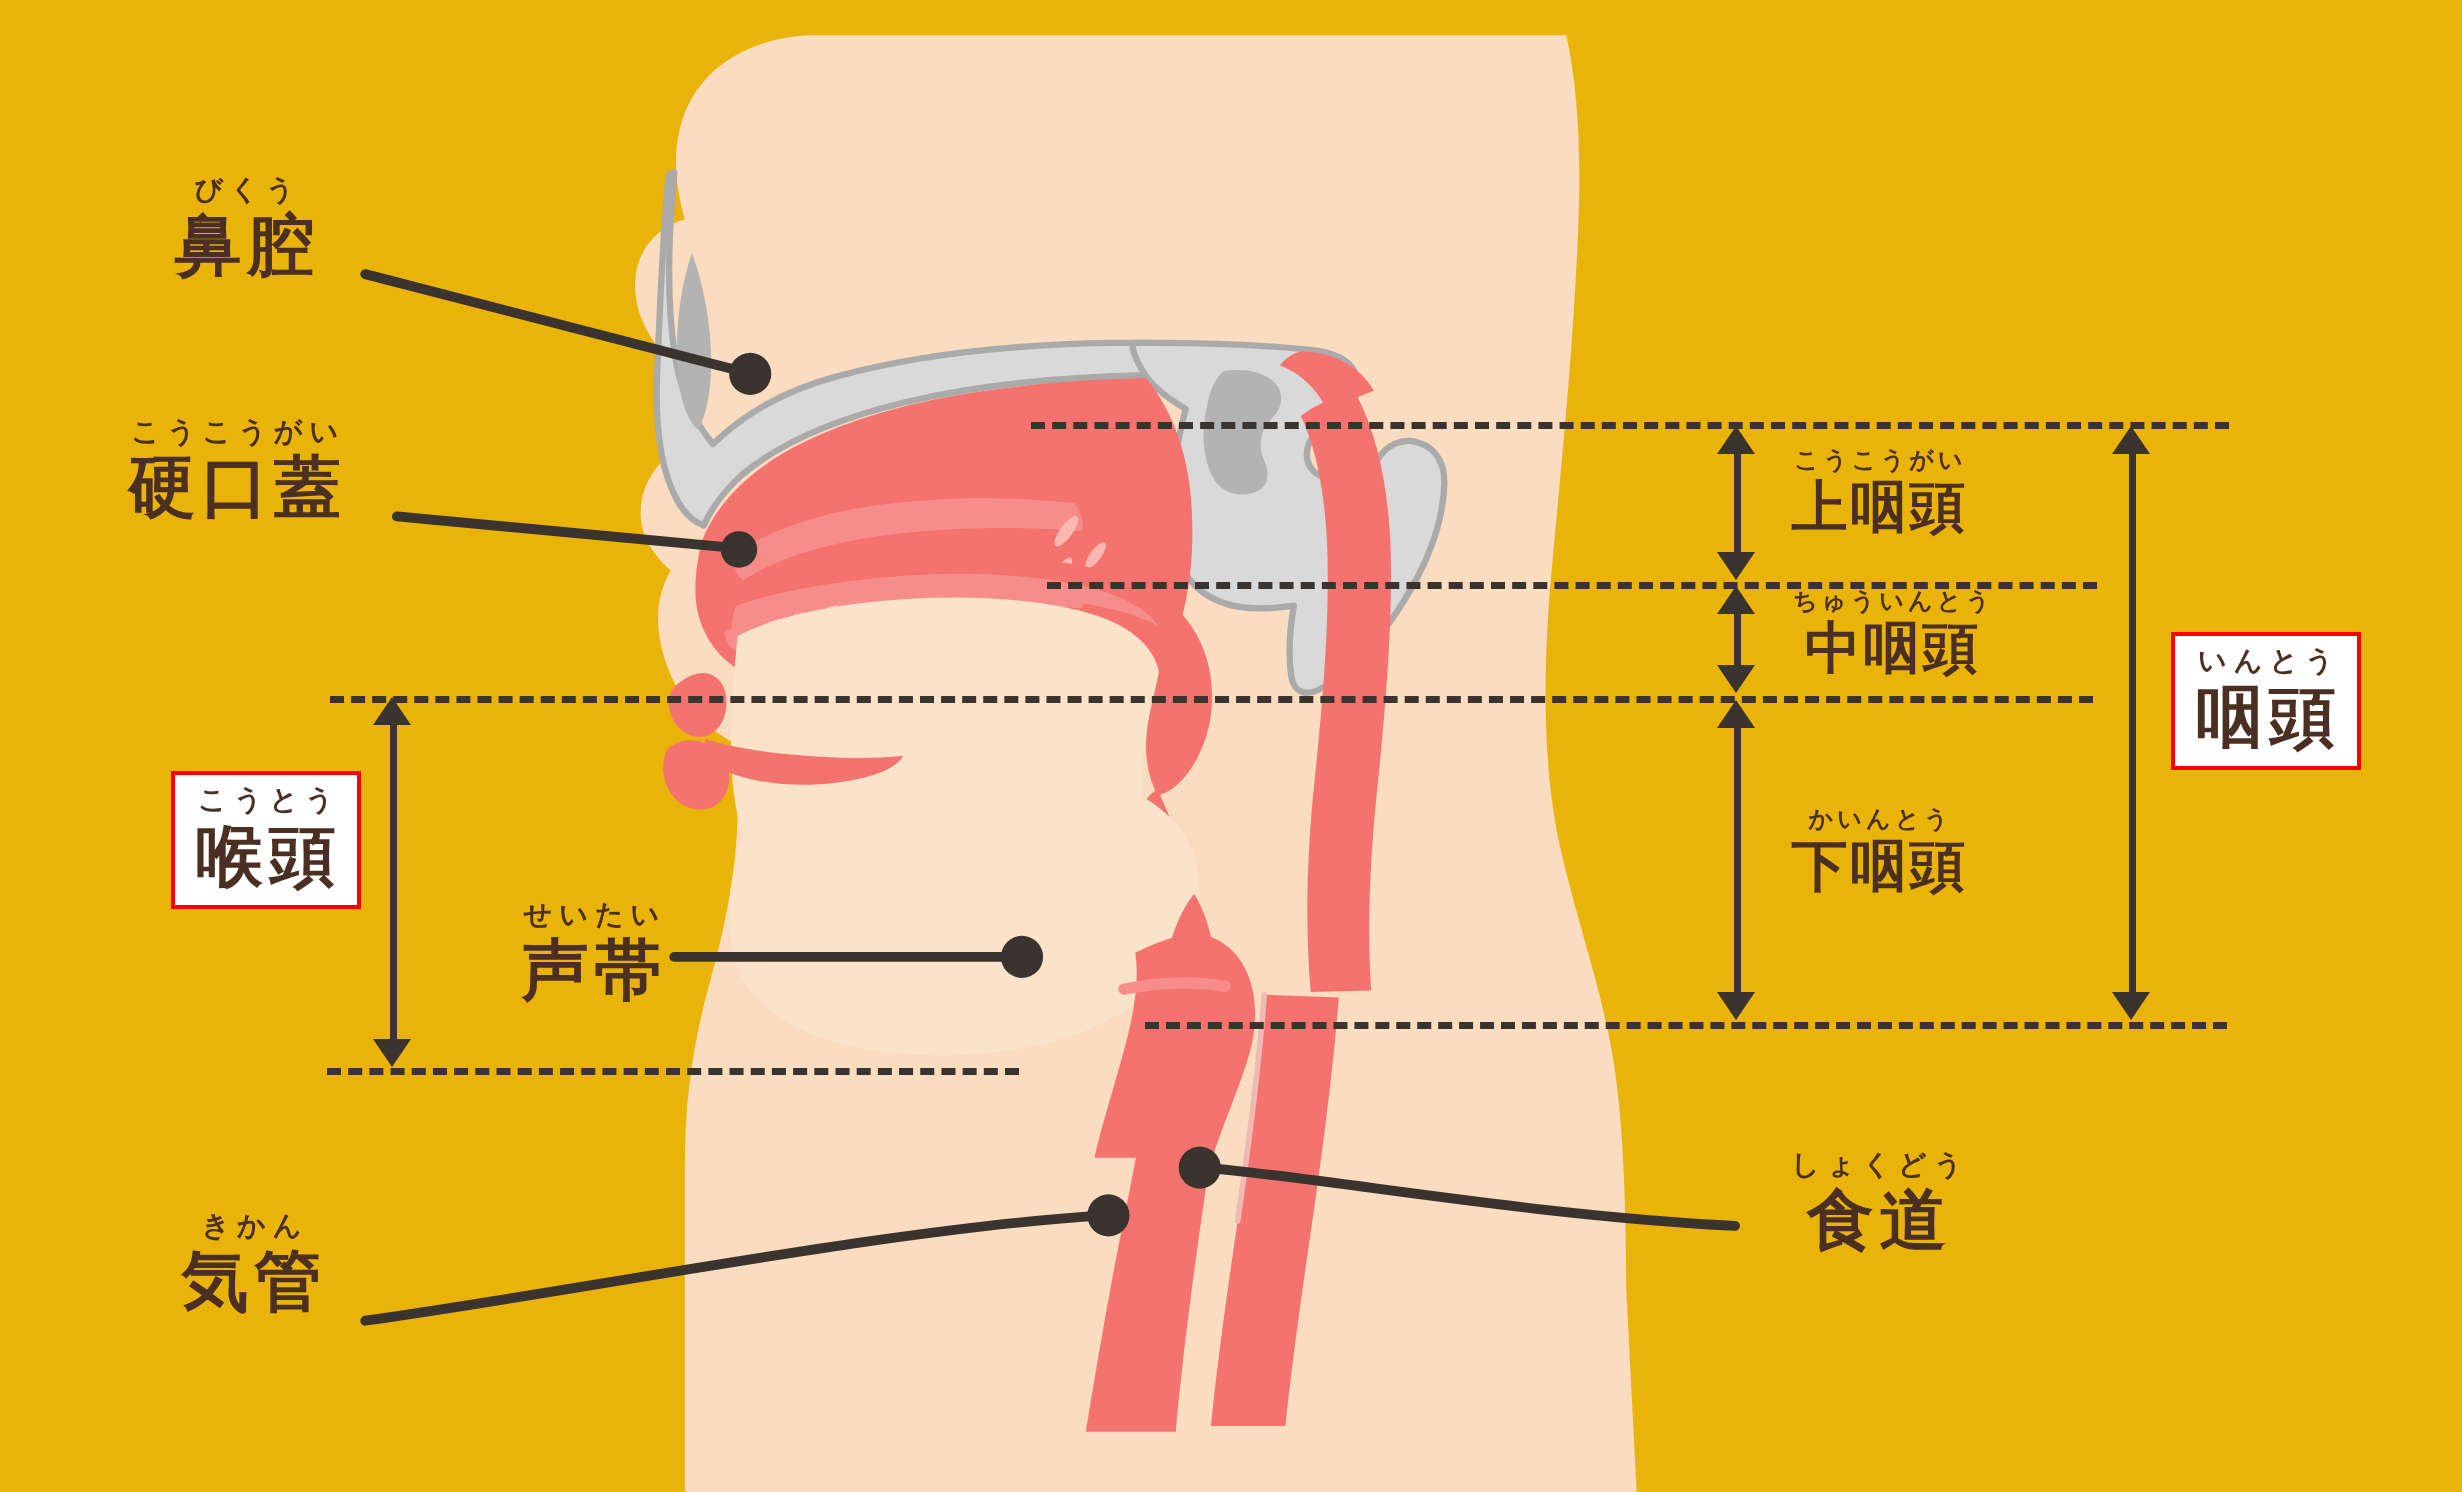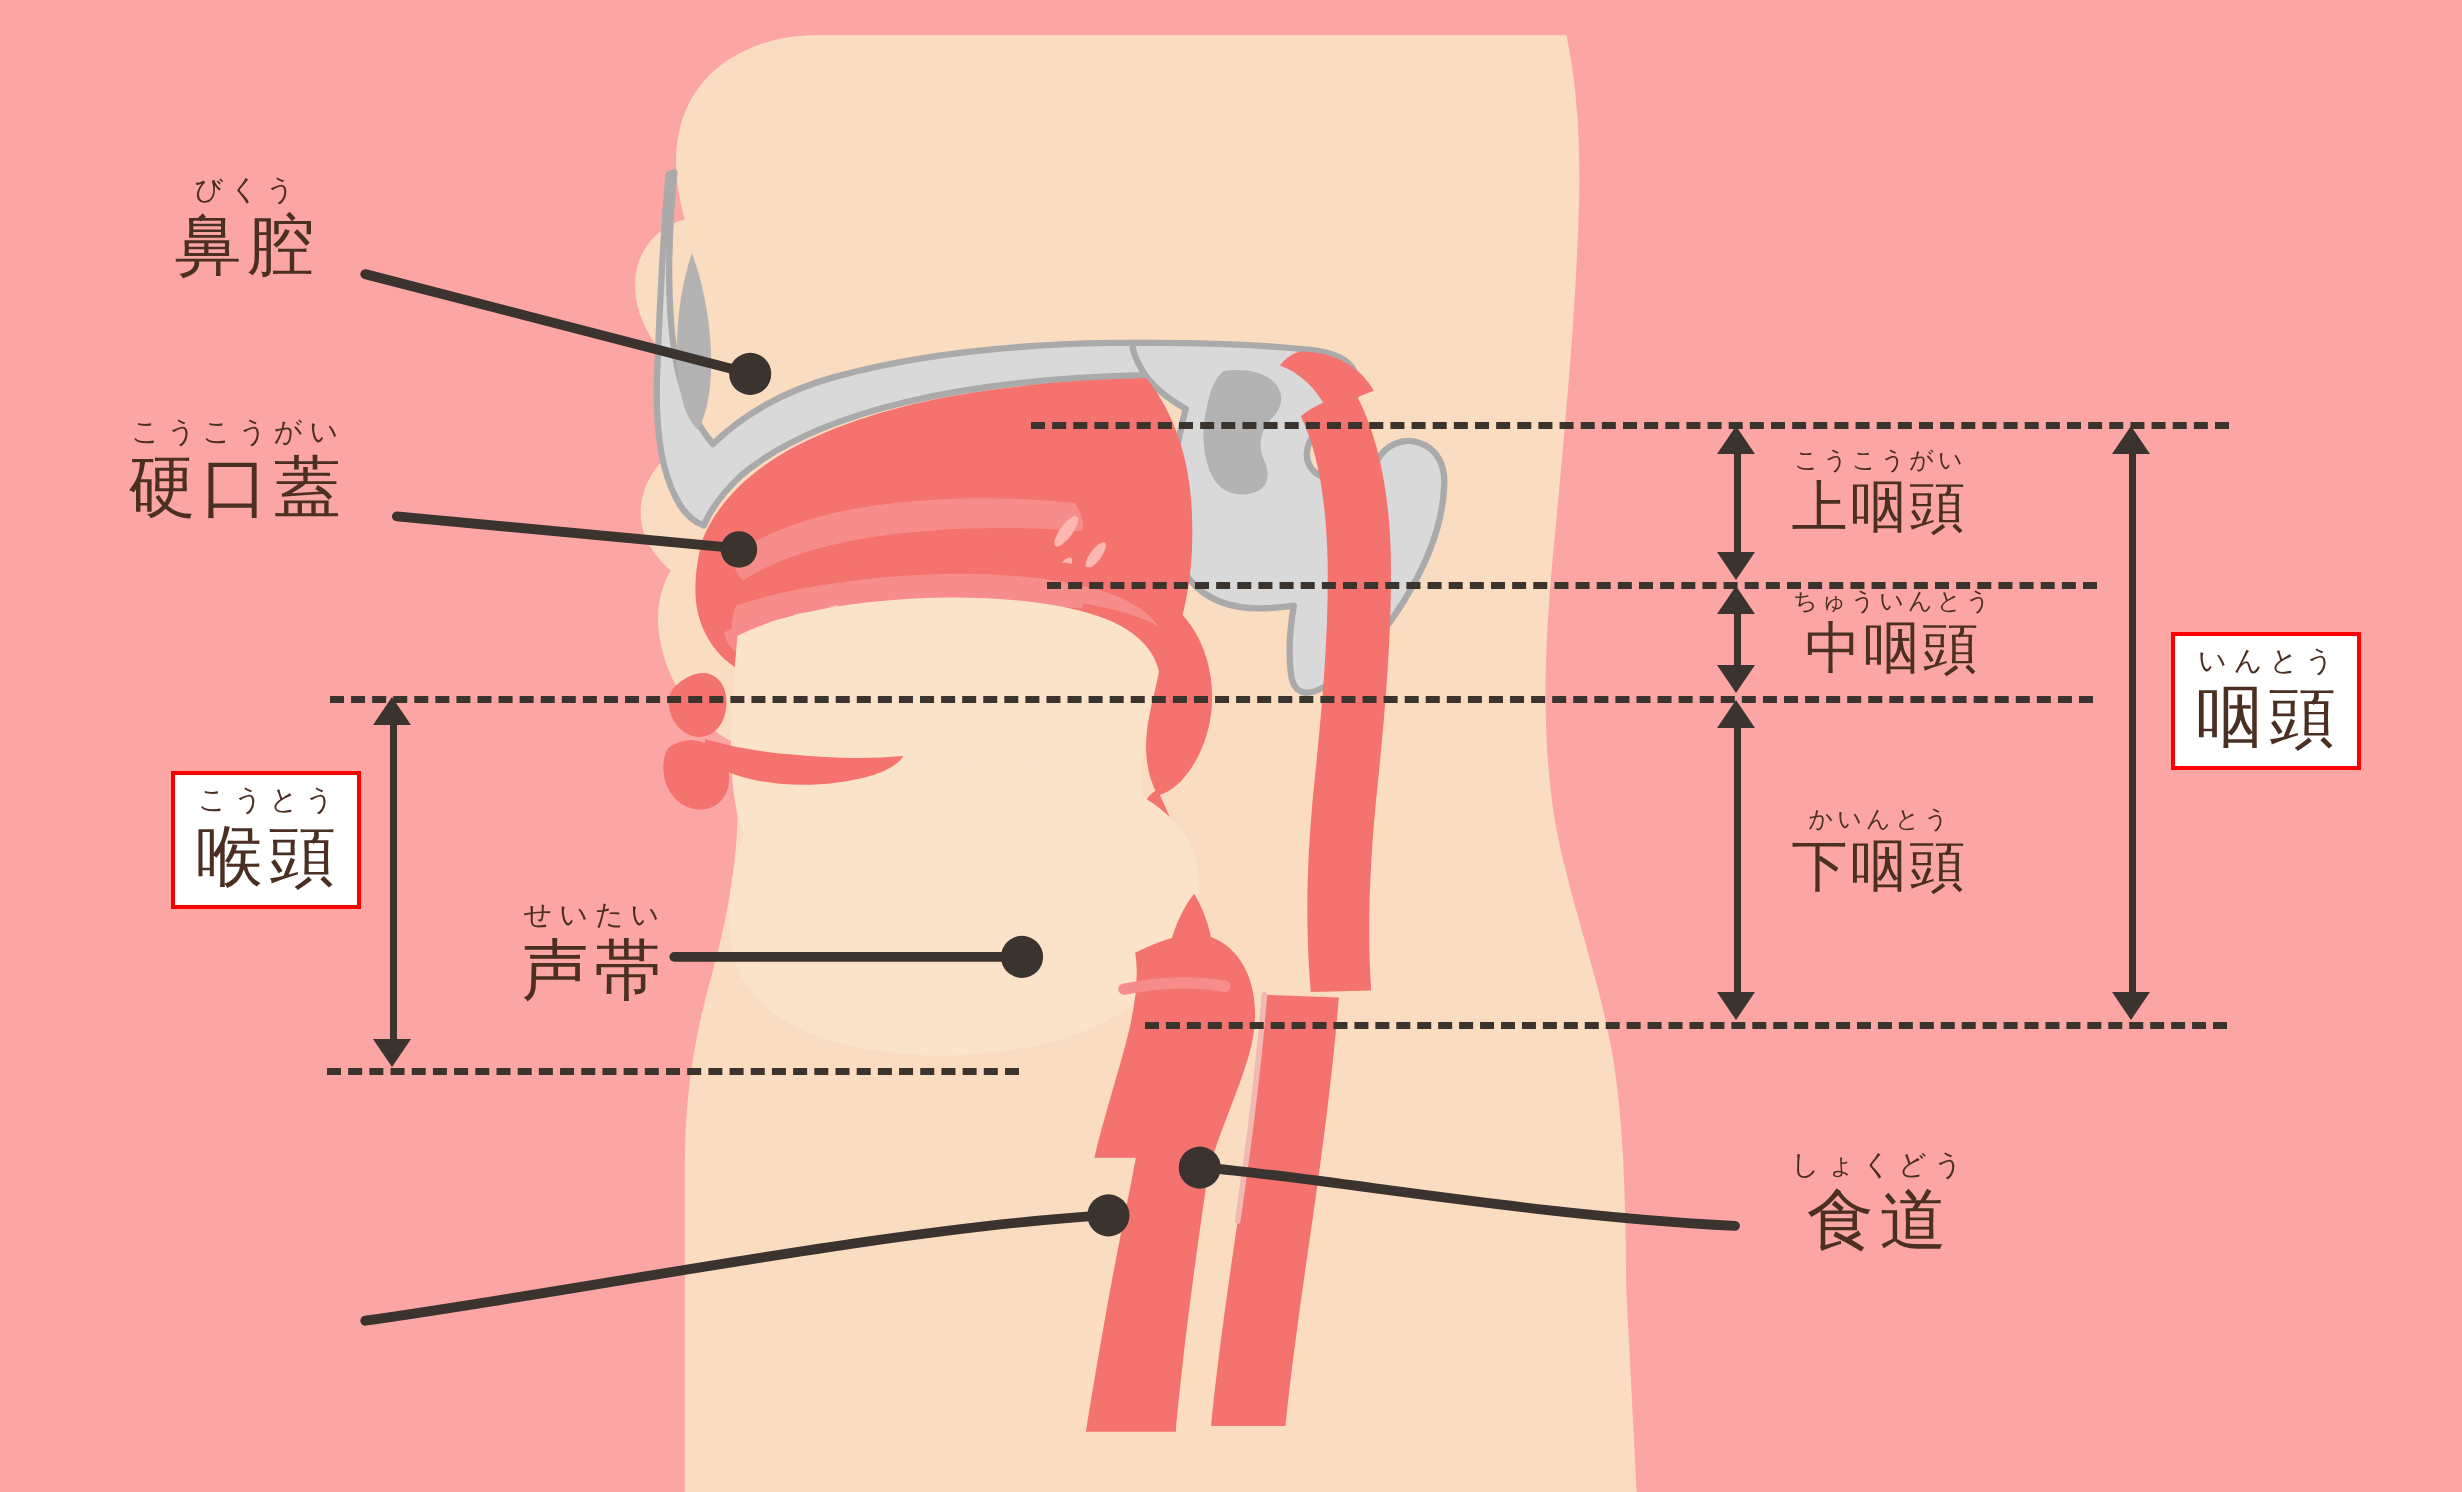--- a/index.html
+++ b/index.html
@@ -7,22 +7,23 @@
     padding: 0;
     background: #ffffff;
   }
   body {
     font-family: "DejaVu Sans", "Liberation Sans", sans-serif;
   }
   #stage {
     position: relative;
     width: 2462px;
     height: 1493px;
-    background: #fca5a5;
+    background: #eab308;
     overflow: hidden;
+    font-weight: bold;
   }
   #figure {
     position: absolute;
     left: 0;
     top: 0;
     width: 2462px;
     height: 1493px;
   }
 
   
@@ -424,20 +425,24 @@
   <div class="label boxed" style="left:171px; top:771px;text-align:center;">
     <span class="furigana">こうとう</span>
     <span class="kanji">喉頭</span>
   </div>
 
   <div class="label" style="left:516px; top:901px;">
     <span class="furigana">せいたい</span>
     <span class="kanji">声帯</span>
   </div>
 
+  <div class="label" style="left:176px; top:1212px;">
+    <span class="furigana">きかん</span>
+    <span class="kanji">気管</span>
+  </div>
 
   <div class="label" style="left:1784px; top:1151px;">
     <span class="furigana">しょくどう</span>
     <span class="kanji">食道</span>
   </div>
 
   <div class="label small" style="left:1786px; top:448px;">
     <span class="furigana">こうこうがい</span>
     <span class="kanji">上咽頭</span>
   </div>

